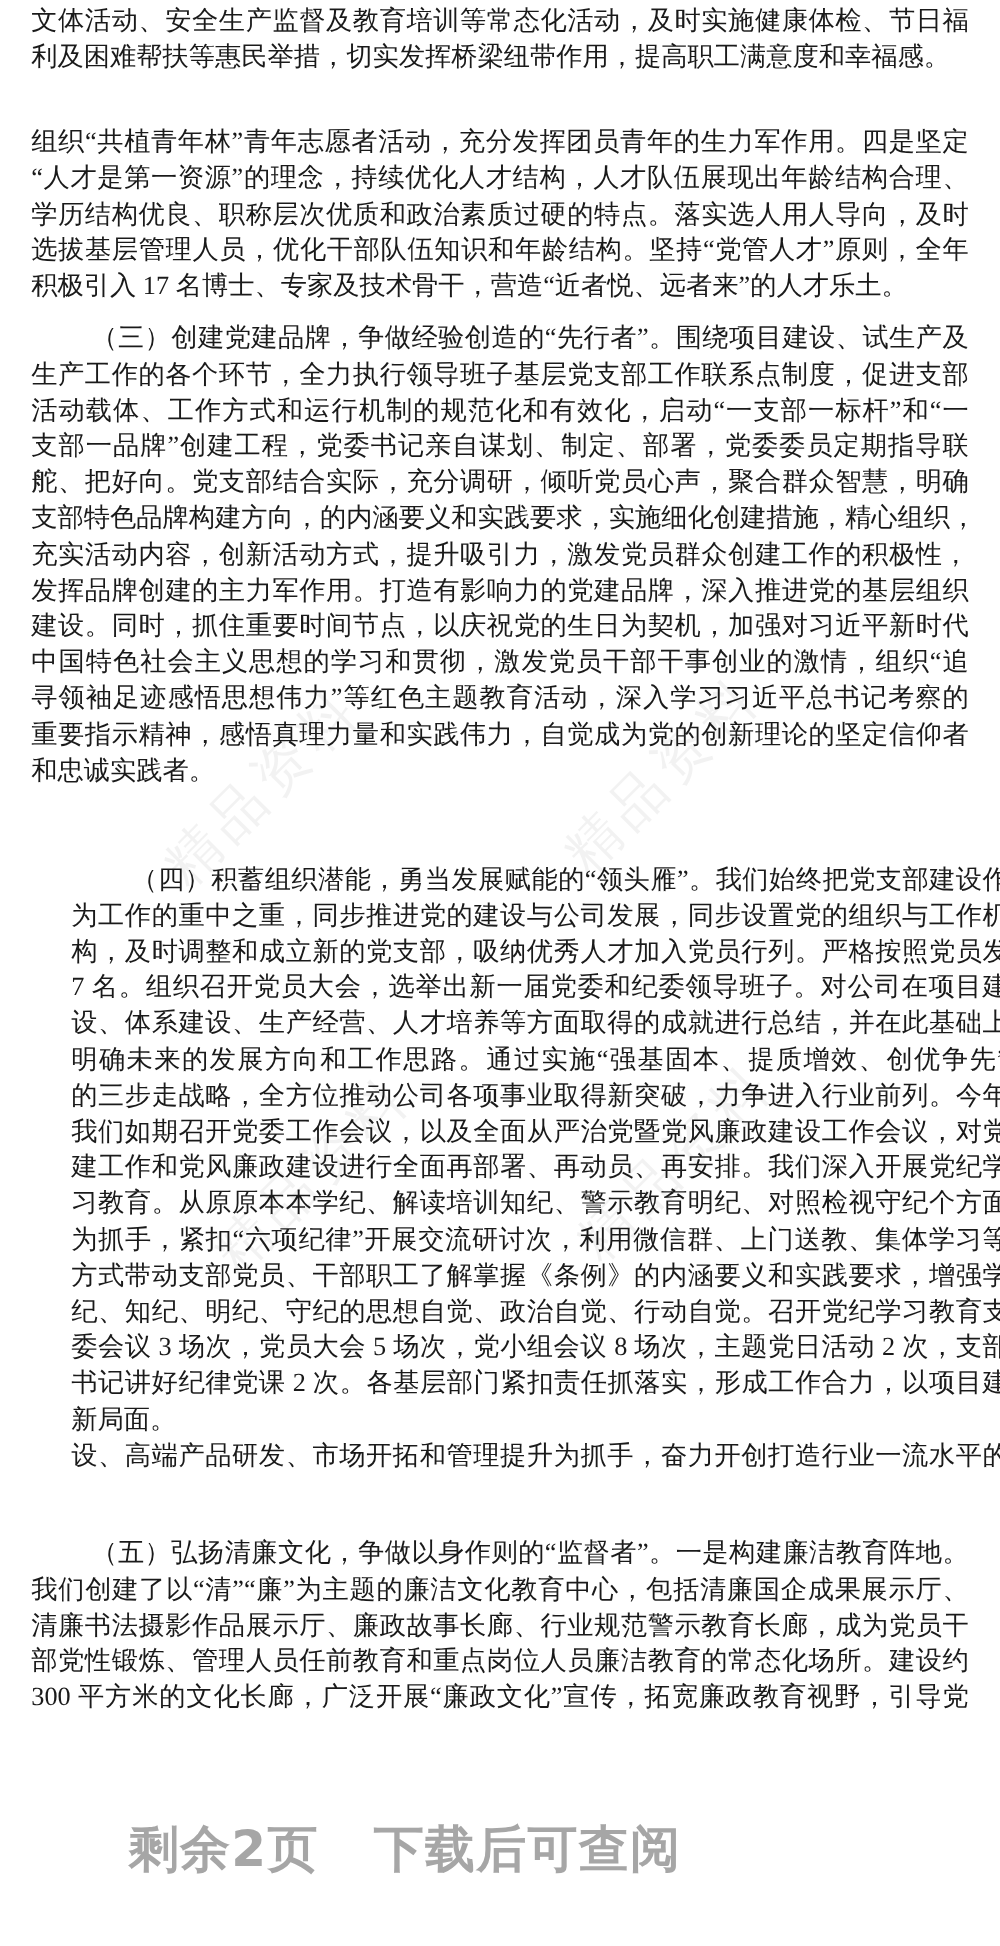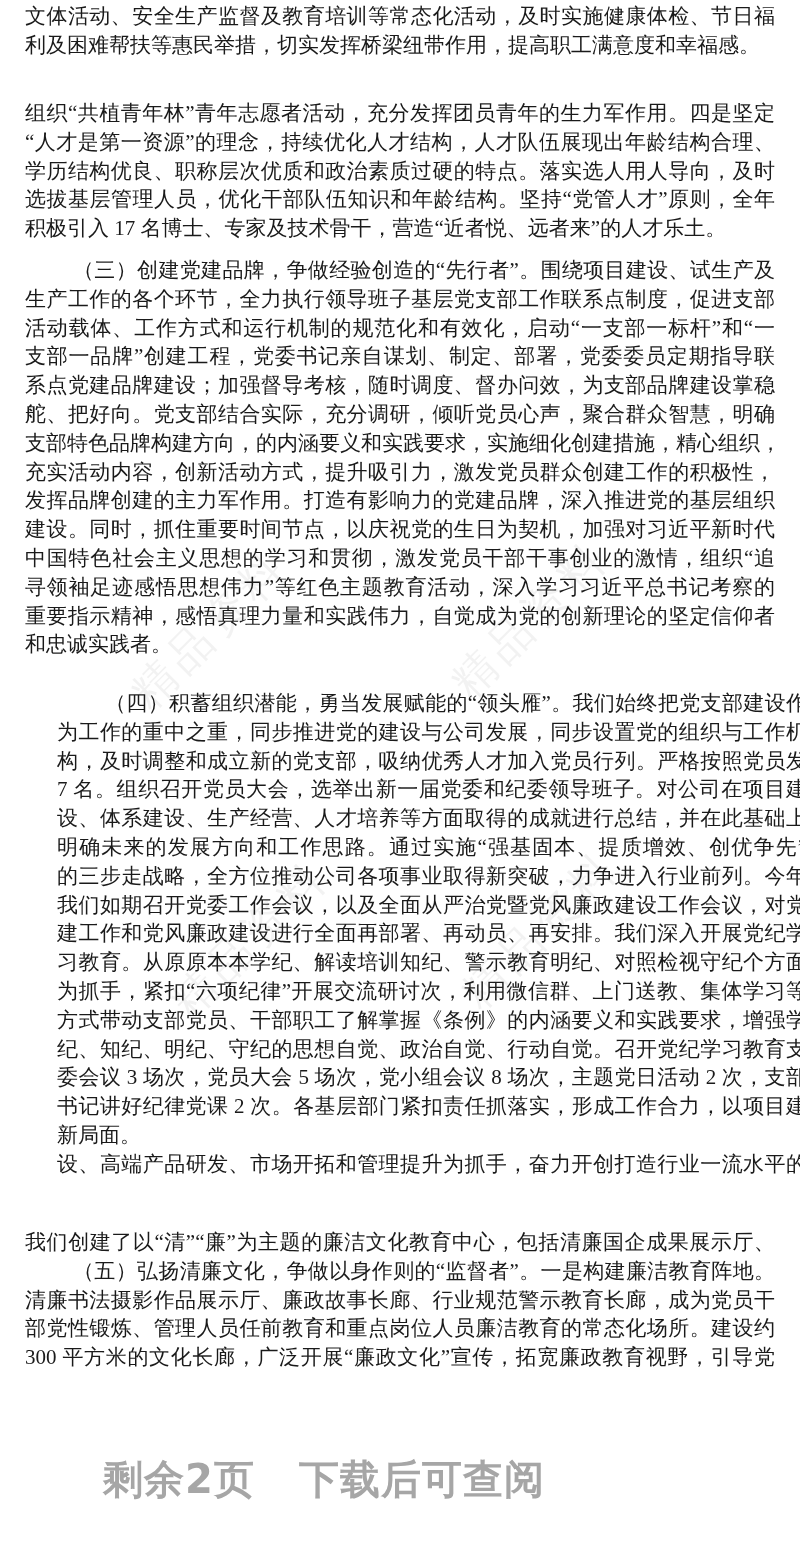--- a/index.html
+++ b/index.html
@@ -51,21 +51,20 @@
         <span class="line">“人才是第一资源”的理念，持续优化人才结构，人才队伍展现出年龄结构合理、</span>
         <span class="line">学历结构优良、职称层次优质和政治素质过硬的特点。落实选人用人导向，及时</span>
         <span class="line">选拔基层管理人员，优化干部队伍知识和年龄结构。坚持“党管人才”原则，全年</span>
         <span class="line last">积极引入 17 名博士、专家及技术骨干，营造“近者悦、远者来”的人才乐土。</span>
       </div>
       <div class="para" style="top: 256px;">
         <span class="line indent">（三）创建党建品牌，争做经验创造的“先行者”。围绕项目建设、试生产及</span>
         <span class="line">生产工作的各个环节，全力执行领导班子基层党支部工作联系点制度，促进支部</span>
         <span class="line">活动载体、工作方式和运行机制的规范化和有效化，启动“一支部一标杆”和“一</span>
         <span class="line">支部一品牌”创建工程，党委书记亲自谋划、制定、部署，党委委员定期指导联</span>
-        <span class="line">系点党建品牌建设；加强督导考核，随时调度、督办问效，为支部品牌建设掌稳</span>
         <span class="line">舵、把好向。党支部结合实际，充分调研，倾听党员心声，聚合群众智慧，明确</span>
         <span class="line">支部特色品牌构建方向，的内涵要义和实践要求，实施细化创建措施，精心组织，</span>
         <span class="line">充实活动内容，创新活动方式，提升吸引力，激发党员群众创建工作的积极性，</span>
         <span class="line">发挥品牌创建的主力军作用。打造有影响力的党建品牌，深入推进党的基层组织</span>
         <span class="line">建设。同时，抓住重要时间节点，以庆祝党的生日为契机，加强对习近平新时代</span>
         <span class="line">中国特色社会主义思想的学习和贯彻，激发党员干部干事创业的激情，组织“追</span>
         <span class="line">寻领袖足迹感悟思想伟力”等红色主题教育活动，深入学习习近平总书记考察的</span>
         <span class="line">重要指示精神，感悟真理力量和实践伟力，自觉成为党的创新理论的坚定信仰者</span>
         <span class="line last">和忠诚实践者。</span>
       </div>
@@ -82,22 +81,22 @@
         <span class="line">习教育。从原原本本学纪、解读培训知纪、警示教育明纪、对照检视守纪个方面</span>
         <span class="line">为抓手，紧扣“六项纪律”开展交流研讨次，利用微信群、上门送教、集体学习等</span>
         <span class="line">方式带动支部党员、干部职工了解掌握《条例》的内涵要义和实践要求，增强学</span>
         <span class="line">纪、知纪、明纪、守纪的思想自觉、政治自觉、行动自觉。召开党纪学习教育支</span>
         <span class="line">委会议 3 场次，党员大会 5 场次，党小组会议 8 场次，主题党日活动 2 次，支部</span>
         <span class="line">书记讲好纪律党课 2 次。各基层部门紧扣责任抓落实，形成工作合力，以项目建</span>
         <span class="line last">新局面。</span>
         <span class="line">设、高端产品研发、市场开拓和管理提升为抓手，奋力开创打造行业一流水平的</span>
       </div>
       <div class="para" style="top: 1228px;">
+        <span class="line indent">（五）弘扬清廉文化，争做以身作则的“监督者”。一是构建廉洁教育阵地。</span>
         <span class="line">我们创建了以“清”“廉”为主题的廉洁文化教育中心，包括清廉国企成果展示厅、</span>
-        <span class="line indent">（五）弘扬清廉文化，争做以身作则的“监督者”。一是构建廉洁教育阵地。</span>
         <span class="line">清廉书法摄影作品展示厅、廉政故事长廊、行业规范警示教育长廊，成为党员干</span>
         <span class="line">部党性锻炼、管理人员任前教育和重点岗位人员廉洁教育的常态化场所。建设约</span>
         <span class="line">300 平方米的文化长廊，广泛开展“廉政文化”宣传，拓宽廉政教育视野，引导党</span>
       </div>
     </div>
 
   <div class="footer">
     <span>剩余2页</span><span class="gap"></span><span>下载后可查阅</span>
   </div>
 </div>

